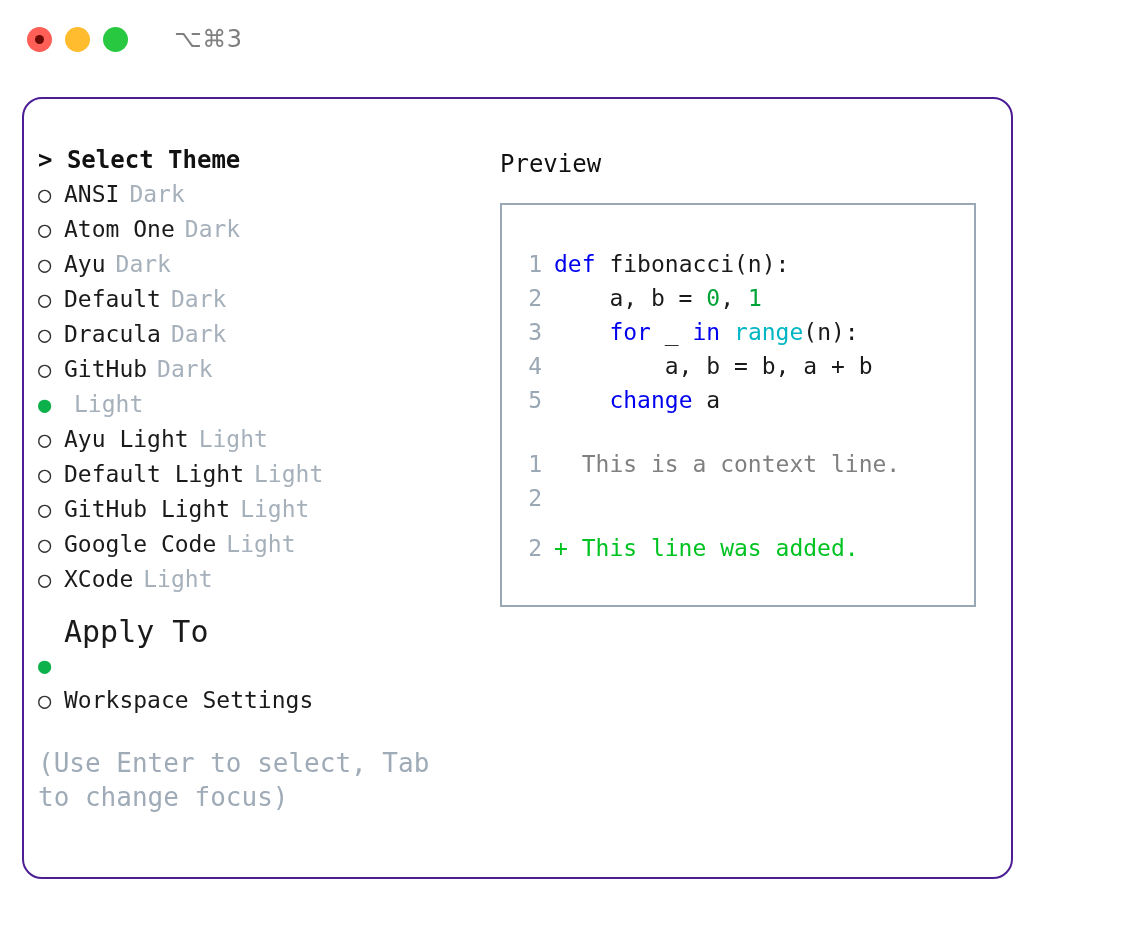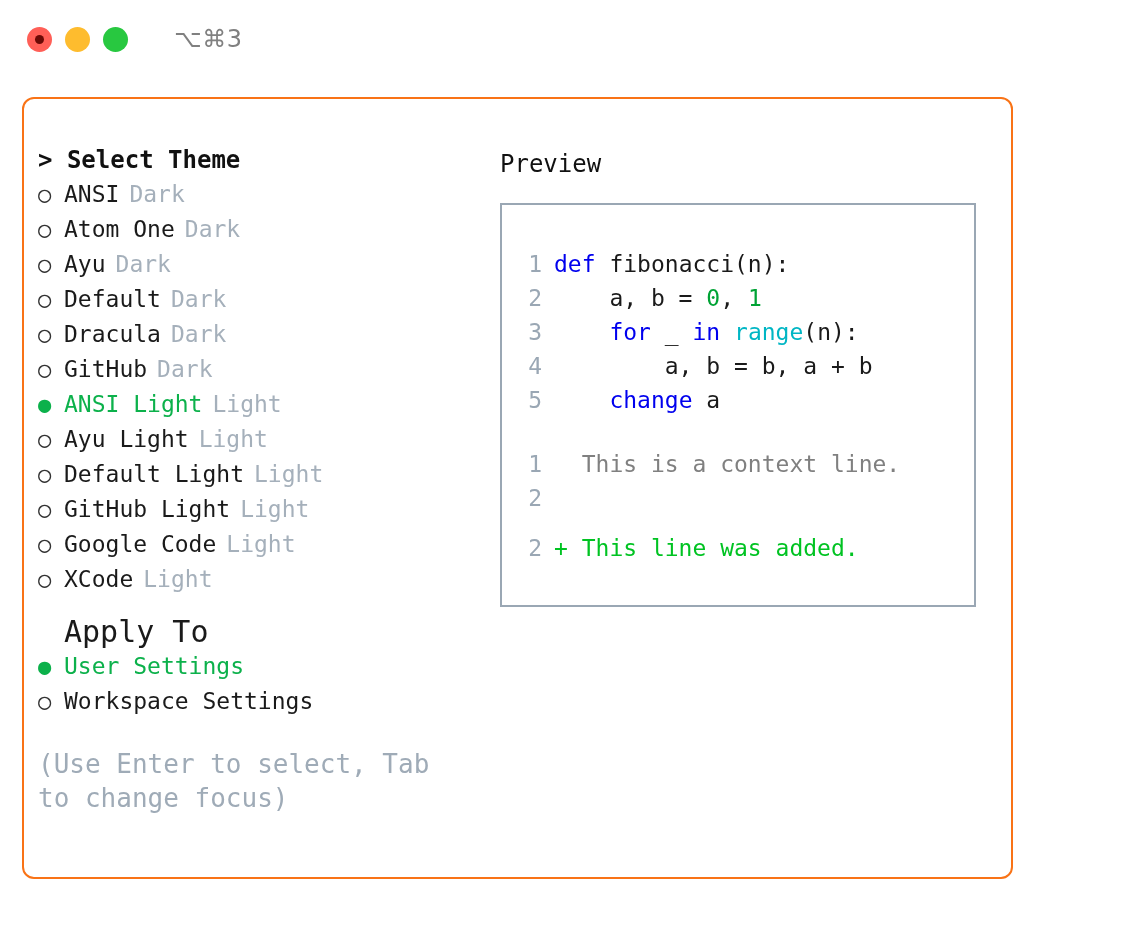--- a/index.html
+++ b/index.html
@@ -63,22 +63,22 @@
     font-family: "DejaVu Sans", "Liberation Sans", sans-serif;
   }
 
   
   .panel {
     position: absolute;
     left: 22px;
     top: 97px;
     width: 991px;
     height: 782px;
-    border: 2px solid #f97316;
-    border-radius: 12px;
+    border: 2px solid #4c1d95;
+    border-radius: 20px;
     box-sizing: border-box;
     background: #ffffff;
   }
   .panel-inner {
     position: relative;
     width: 100%;
     height: 100%;
   }
 
   
@@ -213,32 +213,32 @@
 
       <div class="left-col">
         <div class="section-title">&gt; Select Theme</div>
         <div id="theme-options">
             <div class="opt-row"><span class="bullet">○</span><span class="opt-name">ANSI</span><span class="opt-cat">Dark</span></div>
             <div class="opt-row"><span class="bullet">○</span><span class="opt-name">Atom One</span><span class="opt-cat">Dark</span></div>
             <div class="opt-row"><span class="bullet">○</span><span class="opt-name">Ayu</span><span class="opt-cat">Dark</span></div>
             <div class="opt-row"><span class="bullet">○</span><span class="opt-name">Default</span><span class="opt-cat">Dark</span></div>
             <div class="opt-row"><span class="bullet">○</span><span class="opt-name">Dracula</span><span class="opt-cat">Dark</span></div>
             <div class="opt-row"><span class="bullet">○</span><span class="opt-name">GitHub</span><span class="opt-cat">Dark</span></div>
-            <div class="opt-row selected"><span class="bullet on">●</span><span class="opt-name">ANSI Light</span><span class="opt-cat">Light</span></div>
+            <div class="opt-row selected"><span class="bullet on">●</span><span class="opt-cat">Light</span></div>
             <div class="opt-row"><span class="bullet">○</span><span class="opt-name">Ayu Light</span><span class="opt-cat">Light</span></div>
             <div class="opt-row"><span class="bullet">○</span><span class="opt-name">Default Light</span><span class="opt-cat">Light</span></div>
             <div class="opt-row"><span class="bullet">○</span><span class="opt-name">GitHub Light</span><span class="opt-cat">Light</span></div>
             <div class="opt-row"><span class="bullet">○</span><span class="opt-name">Google Code</span><span class="opt-cat">Light</span></div>
             <div class="opt-row"><span class="bullet">○</span><span class="opt-name">XCode</span><span class="opt-cat">Light</span></div>
           </div>
 
         <div class="spacer-18"></div>
         <div class="apply-title">Apply To</div>
         <div id="apply-options">
-            <div class="opt-row selected"><span class="bullet on">●</span><span class="opt-name">User Settings</span></div>
+            <div class="opt-row selected"><span class="bullet on">●</span></div>
             <div class="opt-row"><span class="bullet">○</span><span class="opt-name">Workspace Settings</span></div>
           </div>
 
         <div class="spacer-28"></div>
         <div class="hint">(Use Enter to select, Tab to change focus)</div>
       </div>
 
       <div class="right-col">
         <div class="preview-title">Preview</div>
         <div class="preview-box">

